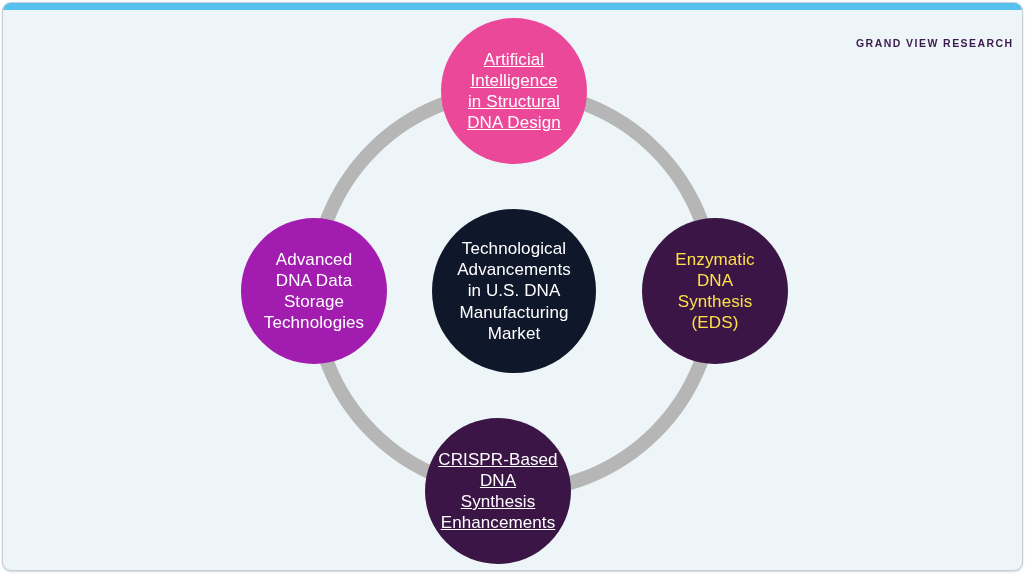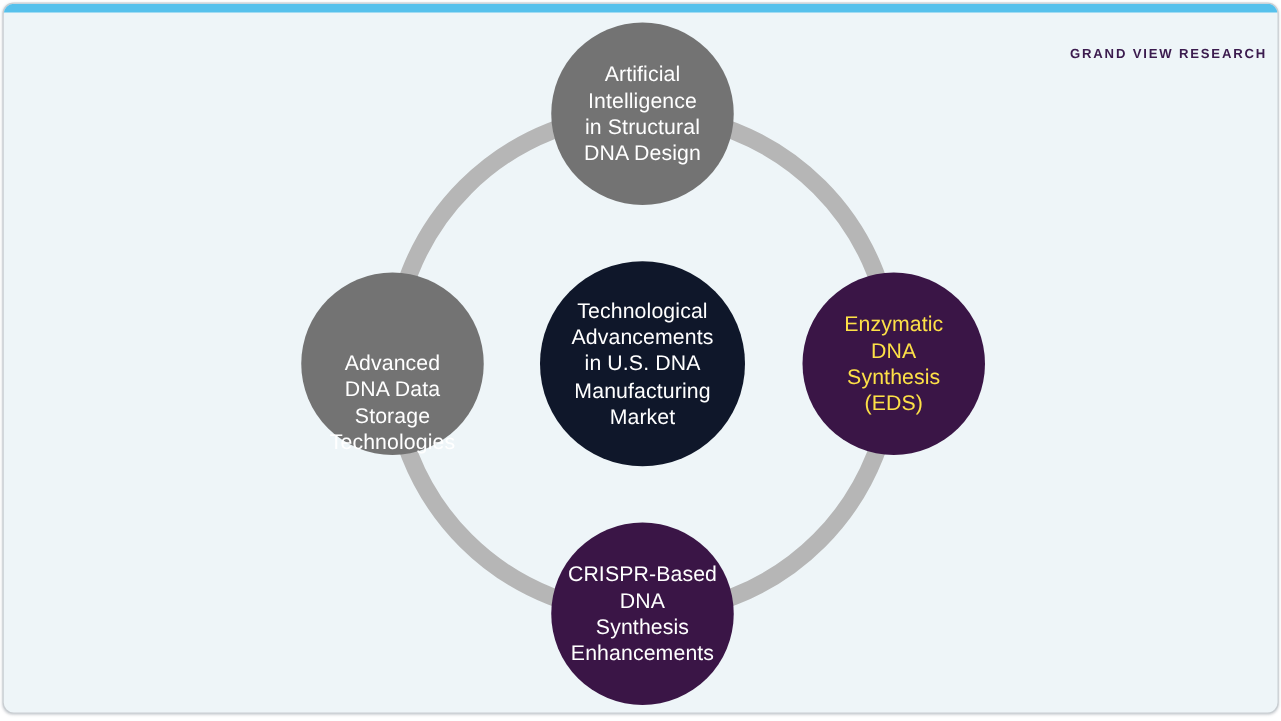--- a/index.html
+++ b/index.html
@@ -56,21 +56,21 @@
   .node span {
     white-space: pre-line;
     font-size: 17px;
     line-height: 1.24;
     letter-spacing: 0.1px;
   }
   .node-outer { width: 146px; height: 146px; }
   .node-center { width: 164px; height: 164px; }
   .node-top    { left: 438px; top: 15px;  }
   .node-right  { left: 639px; top: 215px; }
-  .node-bottom { left: 438px; top: 415px; }
+  .node-bottom { left: 422px; top: 415px; text-decoration: underline; }
   .node-left   { left: 238px; top: 215px; }
   .node-middle { left: 429px; top: 206px; }
 </style>
 </head>
 <body>
 
 <div class="card" style="background-color: rgb(238, 245, 248); border-color: rgb(201, 206, 210);">
 
   <div class="accent-bar" style="background-color: rgb(86, 193, 236);"></div>
 
@@ -84,42 +84,42 @@
     </svg>
     <div class="logo-text" style="color: rgb(59, 27, 78);">GRAND VIEW RESEARCH</div>
   </div>
 
   <div class="diagram">
 
     <svg class="ring-svg" viewBox="0 0 1021 569">
       <circle cx="511" cy="288" r="200" style="stroke: rgb(182, 182, 182);"></circle>
     </svg>
 
-    <div class="node node-outer node-top" style="background-color: #737373; color: rgb(255, 255, 255);">
+    <div class="node node-outer node-top" style="background-color: #ec4899; color: rgb(255, 255, 255); text-decoration: underline;">
       <span>Artificial
 Intelligence
 in Structural
 DNA Design</span>
     </div>
 
     <div class="node node-outer node-right" style="background-color: rgb(58, 21, 70); color: #fde047;">
       <span>Enzymatic
 DNA
 Synthesis
 (EDS)</span>
     </div>
 
     <div class="node node-outer node-bottom" style="background-color: rgb(58, 21, 70); color: rgb(255, 255, 255);">
       <span>CRISPR-Based
 DNA
 Synthesis
 Enhancements</span>
     </div>
 
-    <div class="node node-outer node-left" style="background-color: #737373; color: rgb(255, 255, 255); align-items: flex-end;">
+    <div class="node node-outer node-left" style="background-color: #a21caf; color: rgb(255, 255, 255);">
       <span>Advanced
 DNA Data
 Storage
 Technologies</span>
     </div>
 
     <div class="node node-center node-middle" style="background-color: #0f172a; color: rgb(255, 255, 255);">
       <span>Technological
 Advancements
 in U.S. DNA

